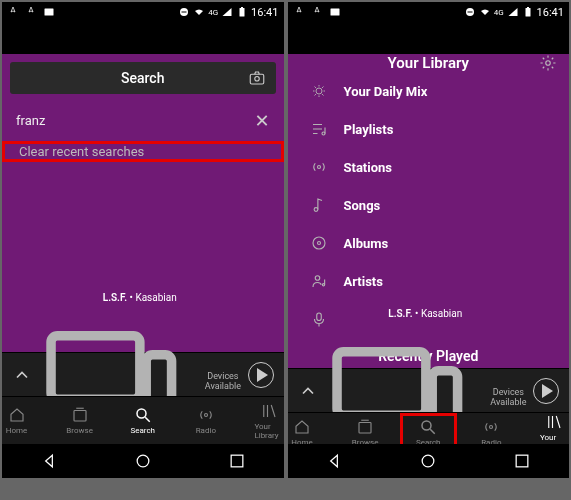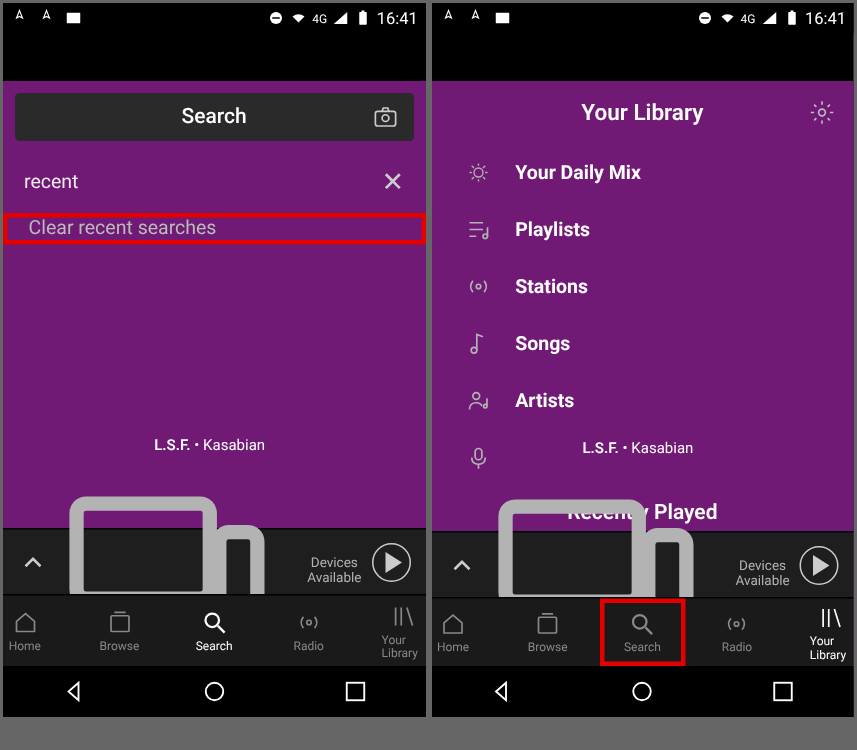--- a/index.html
+++ b/index.html
@@ -198,21 +198,21 @@
         <span style="width:18px"></span>
         <span class="search-title">Search</span>
         <span class="camera-icon"><svg viewBox="0 0 24 24" stroke="#ccc" fill="none" stroke-width="1.5">
               <rect x="3" y="7" width="18" height="13" rx="2"></rect>
               <circle cx="12" cy="13" r="3"></circle>
               <path d="M9 7 L10 4 L14 4 L15 7"></path>
             </svg></span>
       </div>
     </div>
     <div class="search-row">
-      <span>recent</span>
+      <span>franz</span>
       <span class="close-x">✕</span>
     </div>
     <div class="clear-row highlight-red">
       <span>Clear recent searches</span>
     </div>
     <div style="flex:1"></div>
 
     <div class="now-playing">
       <span class="np-chevron">
           <svg viewBox="0 0 24 24" stroke="#ccc" fill="none" stroke-width="2">
@@ -392,20 +392,29 @@
             <svg viewBox="0 0 24 24" stroke="currentColor" fill="none" stroke-width="1.5">
               <circle cx="8" cy="18" r="2.5"></circle>
               <path d="M10.5 18 L10.5 4 L16 6"></path>
             </svg>
           </span>
         <span>Songs</span>
       </div>
       <div class="lib-item">
         <span class="lib-icon">
             <svg viewBox="0 0 24 24" stroke="currentColor" fill="none" stroke-width="1.5">
+              <circle cx="12" cy="12" r="8"></circle>
+              <circle cx="12" cy="12" r="2"></circle>
+            </svg>
+          </span>
+        <span>Albums</span>
+      </div>
+      <div class="lib-item">
+        <span class="lib-icon">
+            <svg viewBox="0 0 24 24" stroke="currentColor" fill="none" stroke-width="1.5">
               <circle cx="10" cy="8" r="3"></circle>
               <path d="M4 20 Q4 14 10 14 Q14 14 15 17"></path>
               <circle cx="18" cy="17" r="1.5"></circle>
               <path d="M19.5 17 L19.5 10"></path>
             </svg>
           </span>
         <span>Artists</span>
       </div>
       <div class="lib-item">
         <span class="lib-icon">

